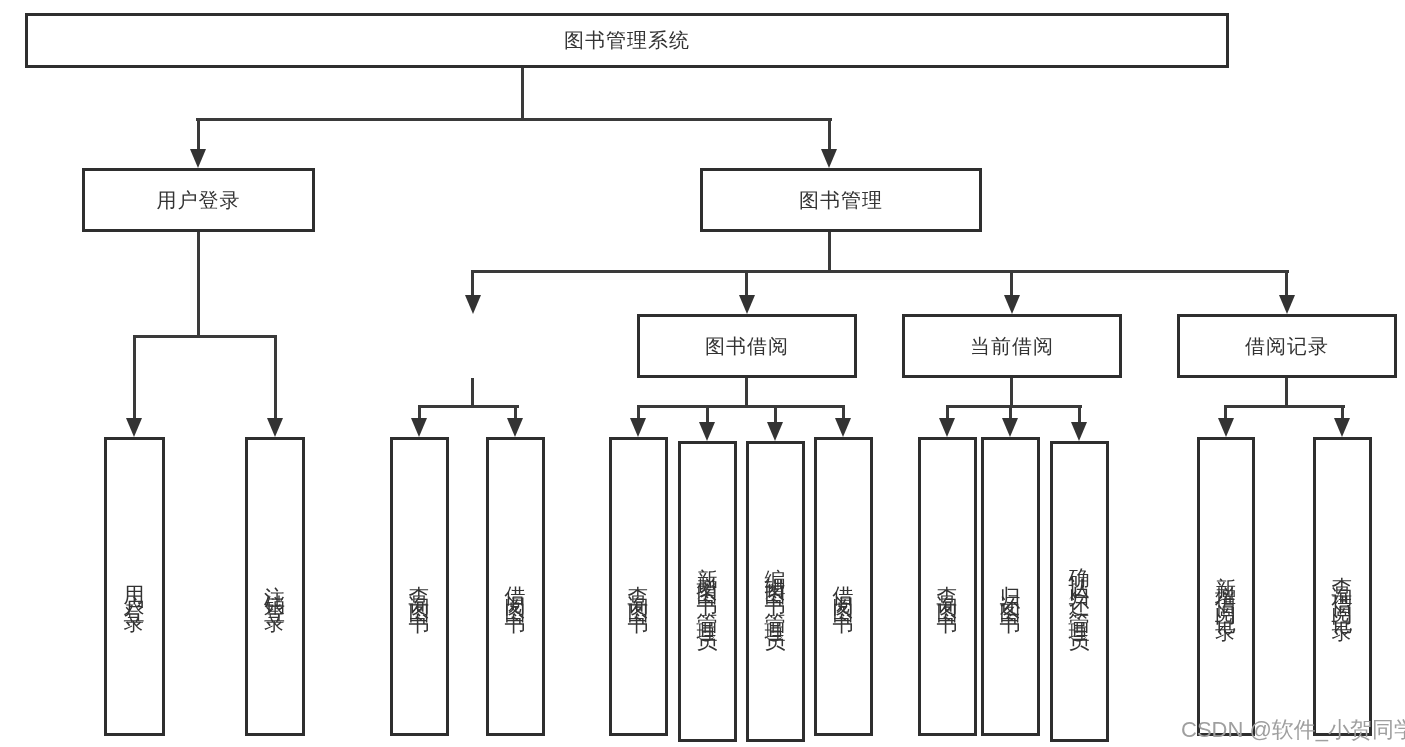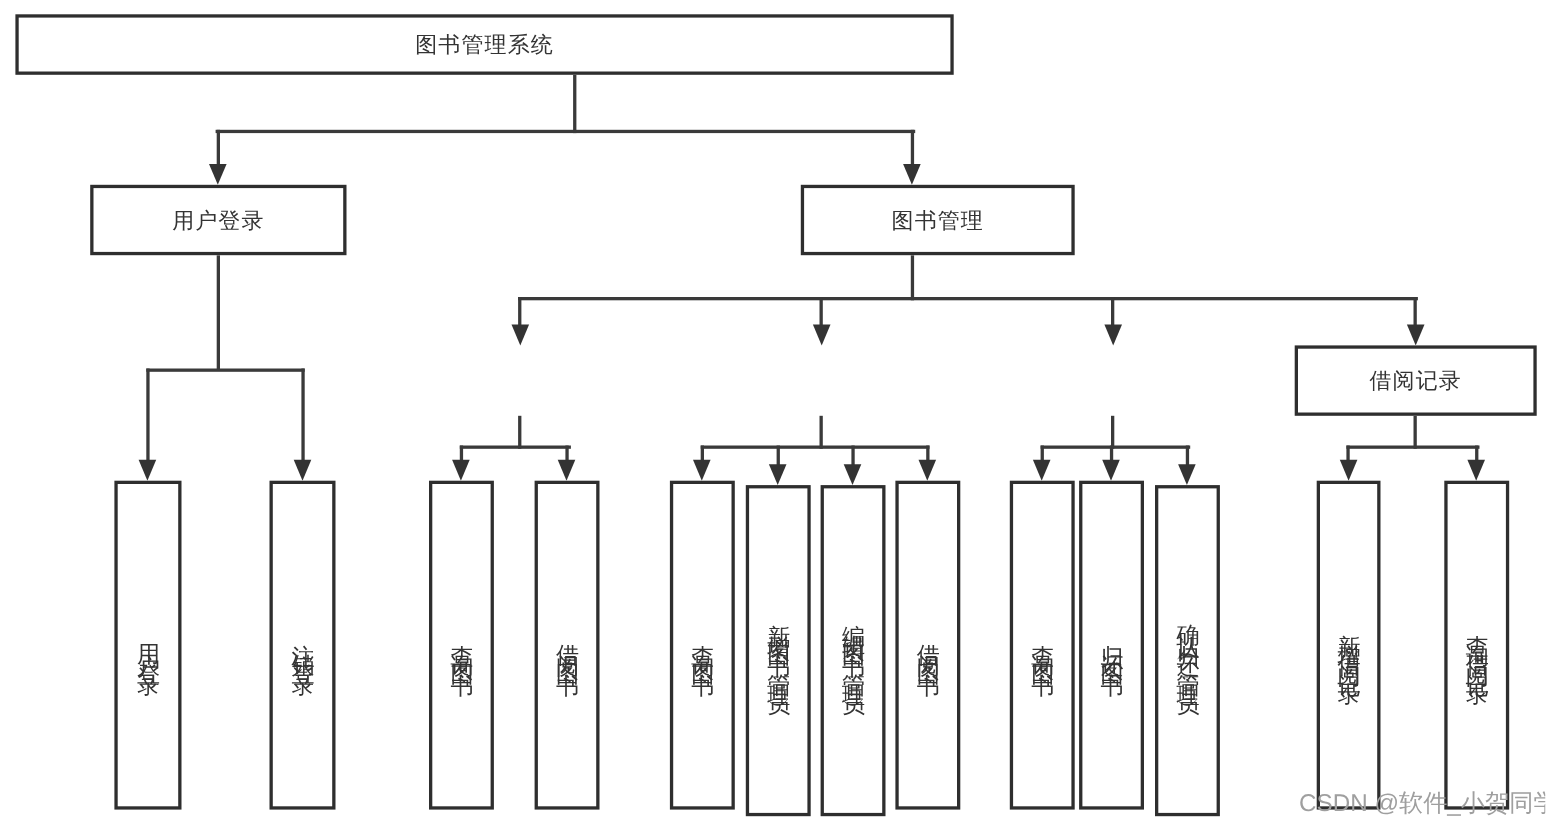--- a/index.html
+++ b/index.html
@@ -51,35 +51,35 @@
     color: #9f9f9f;
     z-index: 3;
     white-space: nowrap;
   }
 </style>
 </head>
 <body>
 
 <div class="canvas">
 
-  <div class="box hbox" style="left:14px;top:13px;width:853px;height:55px">
+  <div class="box hbox" style="left:25px;top:13px;width:1204px;height:55px">
     <span>图书管理系统</span>
   </div>
 
   <div class="vl" style="left:521px;top:68px;height:53px"></div>
   <div class="hl" style="left:196px;top:118px;width:636px"></div>
   <div class="vl" style="left:197px;top:118px;height:34px"></div>
   <div class="arr" style="left:190px;top:149px"></div>
   <div class="vl" style="left:828px;top:118px;height:34px"></div>
   <div class="arr" style="left:821px;top:149px"></div>
 
   <div class="box hbox" style="left:82px;top:168px;width:233px;height:64px">
     <span>用户登录</span>
   </div>
-  <div class="box hbox" style="left:728px;top:168px;width:249px;height:64px">
+  <div class="box hbox" style="left:700px;top:168px;width:282px;height:64px">
     <span>图书管理</span>
   </div>
 
   <div class="vl" style="left:197px;top:232px;height:105px"></div>
   <div class="hl" style="left:133px;top:335px;width:144px"></div>
   <div class="vl" style="left:133px;top:335px;height:87px"></div>
   <div class="arr" style="left:126px;top:418px"></div>
   <div class="vl" style="left:274px;top:335px;height:87px"></div>
   <div class="arr" style="left:267px;top:418px"></div>
 
@@ -87,20 +87,26 @@
   <div class="hl" style="left:471px;top:270px;width:818px"></div>
   <div class="vl" style="left:471px;top:270px;height:28px"></div>
   <div class="arr" style="left:465px;top:295px"></div>
   <div class="vl" style="left:745px;top:270px;height:28px"></div>
   <div class="arr" style="left:739px;top:295px"></div>
   <div class="vl" style="left:1010px;top:270px;height:28px"></div>
   <div class="arr" style="left:1004px;top:295px"></div>
   <div class="vl" style="left:1285px;top:270px;height:28px"></div>
   <div class="arr" style="left:1279px;top:295px"></div>
 
+  <div class="box hbox" style="left:637px;top:314px;width:220px;height:64px">
+    <span>图书借阅</span>
+  </div>
+  <div class="box hbox" style="left:902px;top:314px;width:220px;height:64px">
+    <span>当前借阅</span>
+  </div>
   <div class="box hbox" style="left:1177px;top:314px;width:220px;height:64px">
     <span>借阅记录</span>
   </div>
 
   <div class="vl" style="left:471px;top:378px;height:30px"></div>
   <div class="hl" style="left:418px;top:405px;width:101px"></div>
   <div class="vl" style="left:418px;top:405px;height:16px"></div>
   <div class="arr" style="left:411px;top:418px"></div>
   <div class="vl" style="left:514px;top:405px;height:16px"></div>
   <div class="arr" style="left:507px;top:418px"></div>

